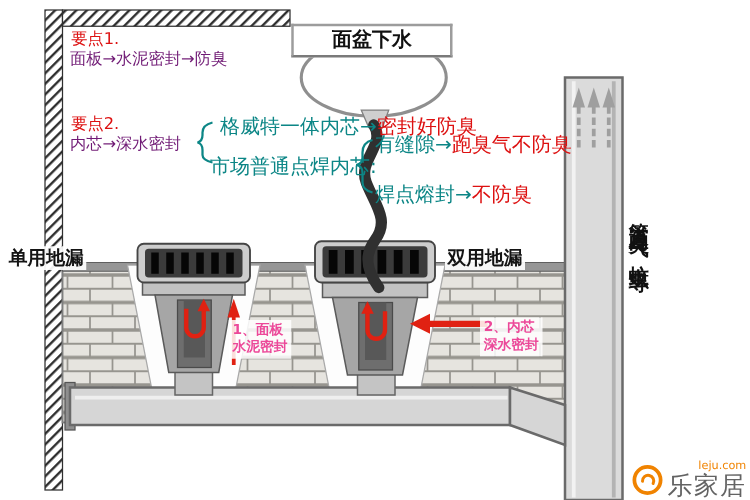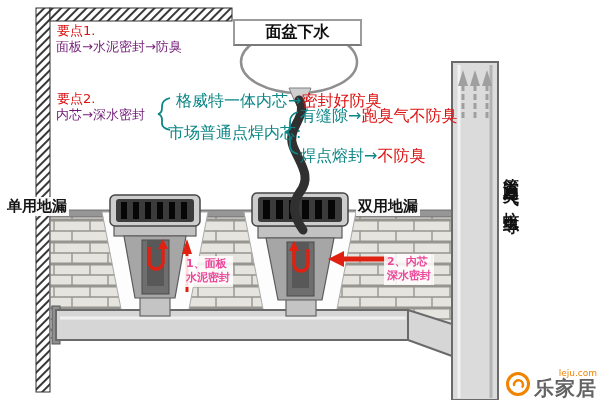--- a/index.html
+++ b/index.html
@@ -18,21 +18,21 @@
     border-bottom-color:#7a7a7a;display:flex;align-items:center;justify-content:center;
     font-size:16px;font-weight:bold;color:#101010}
   .main-pipe-label{left:451px;top:43px;font-size:15px;font-weight:bold;color:#101010}
   .chip{background:rgba(255,255,255,.92);padding:0 2px;font-size:15px;font-weight:bold;color:#141414}
   .anno{font-size:11px;font-weight:bold;color:#ec4899;line-height:1.3;background:rgba(255,255,255,.85);padding:1px 3px}
   .vtext{left:500px;top:165px;writing-mode:vertical-rl;letter-spacing:3px;font-size:16px;
     font-weight:bold;color:#111;height:200px}
   .watermark{right:3px;bottom:2px;display:flex;align-items:center;gap:3px}
   .wm-col{display:flex;flex-direction:column;line-height:1}
   .wm-domain{font-size:9px;color:#f08300;align-self:flex-end}
-  .wm-brand{font-size:20px;font-weight:bold;color:#636363;letter-spacing:1px}
+  .wm-brand{font-size:20px;font-weight:normal;color:#636363;letter-spacing:1px}
 </style>
 </head>
 <body>
 
 <div id="stage">
 
   <svg id="diagram" width="600" height="400" viewBox="0 0 600 400">
     <defs>
       <pattern id="hatch" patternUnits="userSpaceOnUse" width="6" height="6" patternTransform="rotate(45)">
         <rect width="6" height="6" fill="#ffffff"></rect>

